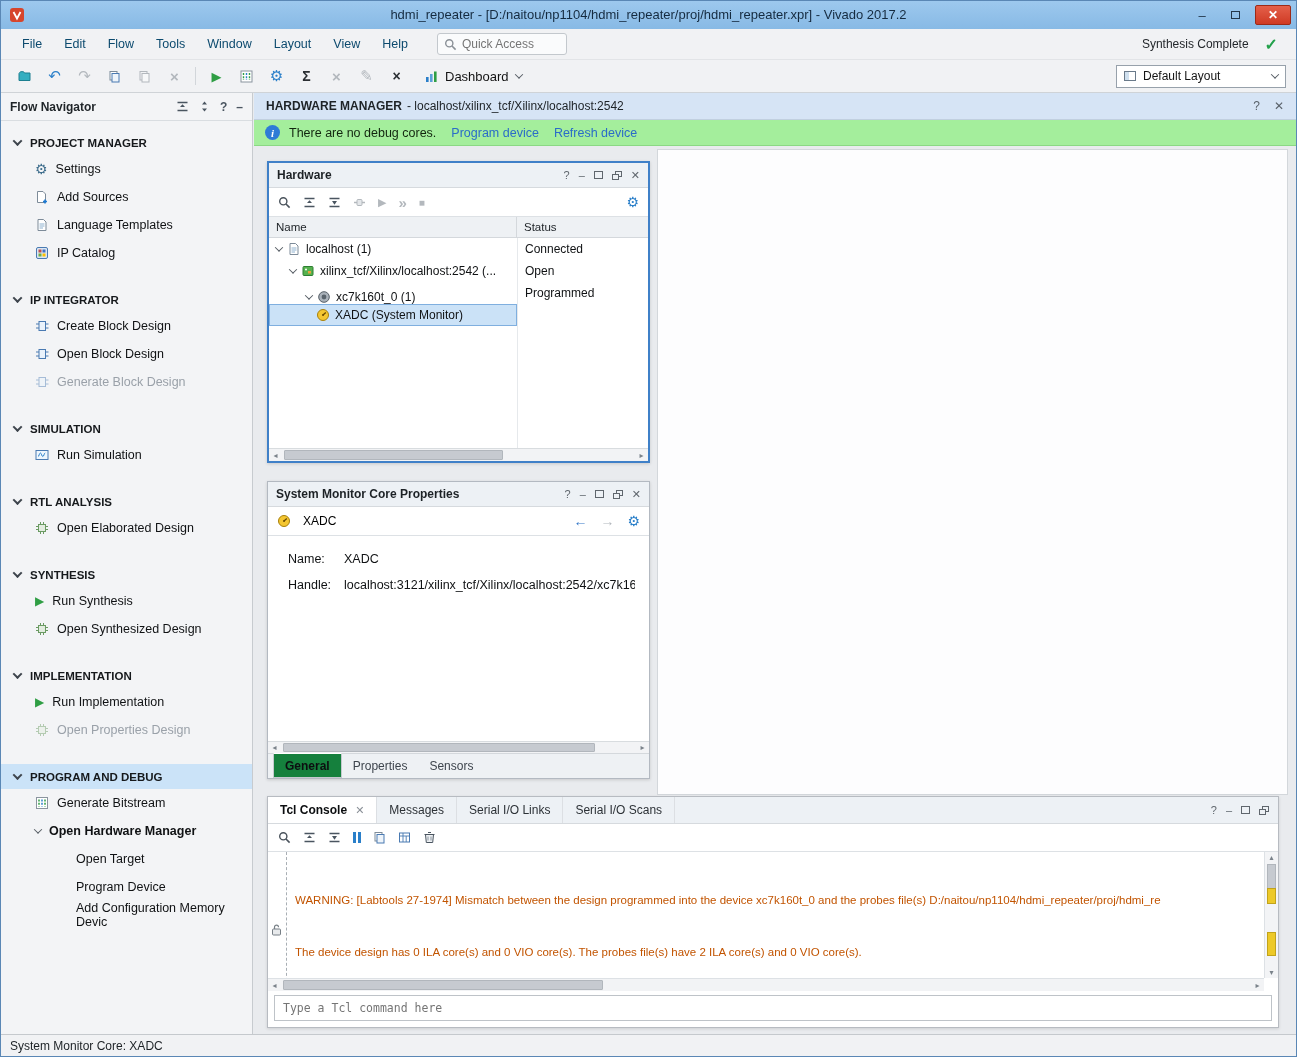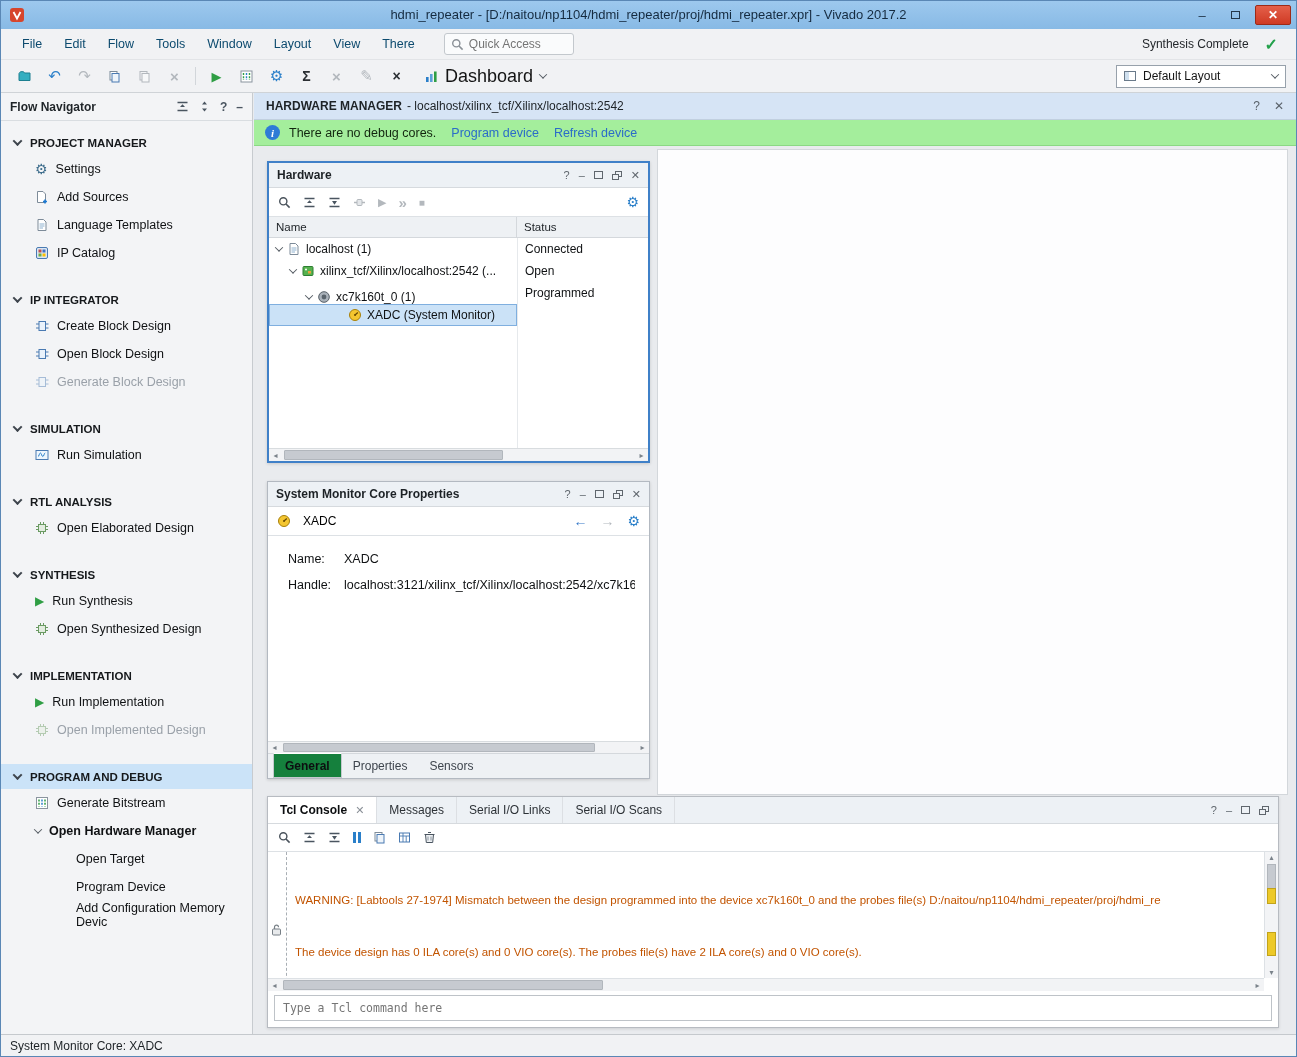--- a/index.html
+++ b/index.html
@@ -30,21 +30,21 @@
 
   
   .toolbar { position:absolute; top:59px; left:0; right:0; height:33px; background:#f1f2f4;
     display:flex; align-items:center; padding:0 10px; gap:3px; border-bottom:1px solid #cfd3d7; }
   .tbtn { width:27px; height:24px; display:flex; align-items:center; justify-content:center; }
   .tsep { width:1px; height:18px; background:#d2d6da; margin:0 4px; }
   .glyph-blue { color:#2a7fc9; font-size:15px; }
   .glyph-gray { color:#b3b8bd; font-size:15px; }
   .glyph-green { color:#2f9e44; font-size:13px; }
   .glyph-dark { color:#2b2f33; font-weight:bold; font-size:14px; }
-  .dashboard { display:flex; align-items:center; gap:7px; margin-left:12px; font-size:18px; color:#141414; }
+  .dashboard { display:flex; align-items:center; gap:7px; margin-left:12px; font-size:13px; color:#141414; }
   .layout-combo { margin-left:auto; width:170px; height:23px; border:1px solid #97a1ab; background:#fff;
     display:flex; align-items:center; padding:0 7px; gap:7px; font-size:12px; color:#141414; }
   .layout-ic { display:inline-block; width:12px; height:10px; border:1px solid #6a7a8a;
     background:linear-gradient(90deg,#cfe0ef 4px,#fff 4px); }
 
   .chev { display:inline-block; width:7px; height:7px; border-right:2px solid #3e454d; border-bottom:2px solid #3e454d;
     transform:rotate(45deg) translate(-1px,-1px); flex:none; }
   .chev.sm { width:6px; height:6px; border-width:1.6px; border-color:#555c63; }
 
   
@@ -166,21 +166,21 @@
   </div>
 
   <div class="menubar">
     <span class="menu-item">File</span>
     <span class="menu-item">Edit</span>
     <span class="menu-item">Flow</span>
     <span class="menu-item">Tools</span>
     <span class="menu-item">Window</span>
     <span class="menu-item">Layout</span>
     <span class="menu-item">View</span>
-    <span class="menu-item">There</span>
+    <span class="menu-item">Help</span>
     <div class="quick-access">
       <svg class="si12" viewBox="0 0 13 13">
           <circle cx="5.3" cy="5.3" r="3.6" fill="none" stroke="#8a9097" stroke-width="1.4"></circle>
           <path d="M8 8l3.6 3.6" stroke="#8a9097" stroke-width="1.6"></path>
         </svg>
       <input placeholder="Quick Access" style="">
     </div>
     <div class="synth-status">
       <span>Synthesis Complete</span>
       <span class="check">✓</span>
@@ -373,21 +373,21 @@
         </div>
         <div class="fn-item">
           <span class="icx glyph-green" style="font-size:12px;">▶</span>
           <span class="lbl">Run Implementation</span>
         </div>
         <div class="fn-item disabled">
           <svg class="si" viewBox="0 0 14 14">
               <rect x="3.5" y="3.5" width="7" height="7" fill="#e2ecdf" stroke="#6a9a62"></rect>
               <path d="M5.5 1v2.5M8.5 1v2.5M5.5 10.5V13M8.5 10.5V13M1 5.5h2.5M1 8.5h2.5M10.5 5.5H13M10.5 8.5H13" stroke="#6a9a62"></path>
             </svg>
-          <span class="lbl">Open Implemented Design</span>
+          <span class="lbl">Open Properties Design</span>
         </div>
       </div>
 
       <div class="fn-sec">
         <div class="fn-sec-head selected">
           <span class="chev"></span>
           <span>PROGRAM AND DEBUG</span>
         </div>
         <div class="fn-item">
           <svg class="si" viewBox="0 0 14 14">
@@ -503,21 +503,21 @@
             <span class="chev sm"></span>
             <svg class="si" viewBox="0 0 14 14">
                 <circle cx="7" cy="7" r="5.3" fill="#aab2ba" stroke="#555e66"></circle>
                 <circle cx="7" cy="7" r="2.4" fill="#5a646c"></circle>
               </svg>
             <span>xc7k160t_0 (1)</span>
           </div>
           <div class="tstat">Programmed</div>
         </div>
         <div class="trow">
-          <div class="tname sel" style="padding-left:79px;">
+          <div class="tname sel" style="padding-left:47px;">
             <svg class="si" viewBox="0 0 14 14">
                 <circle cx="7" cy="7" r="5.5" fill="#f4c630" stroke="#a8800a"></circle>
                 <path d="M7 7l2.8-2.4" stroke="#6a4a00" stroke-width="1.3"></path>
                 <circle cx="7" cy="7" r="1" fill="#6a4a00"></circle>
               </svg>
             <span>XADC (System Monitor)</span>
           </div>
           <div class="tstat"></div>
         </div>
       </div>

